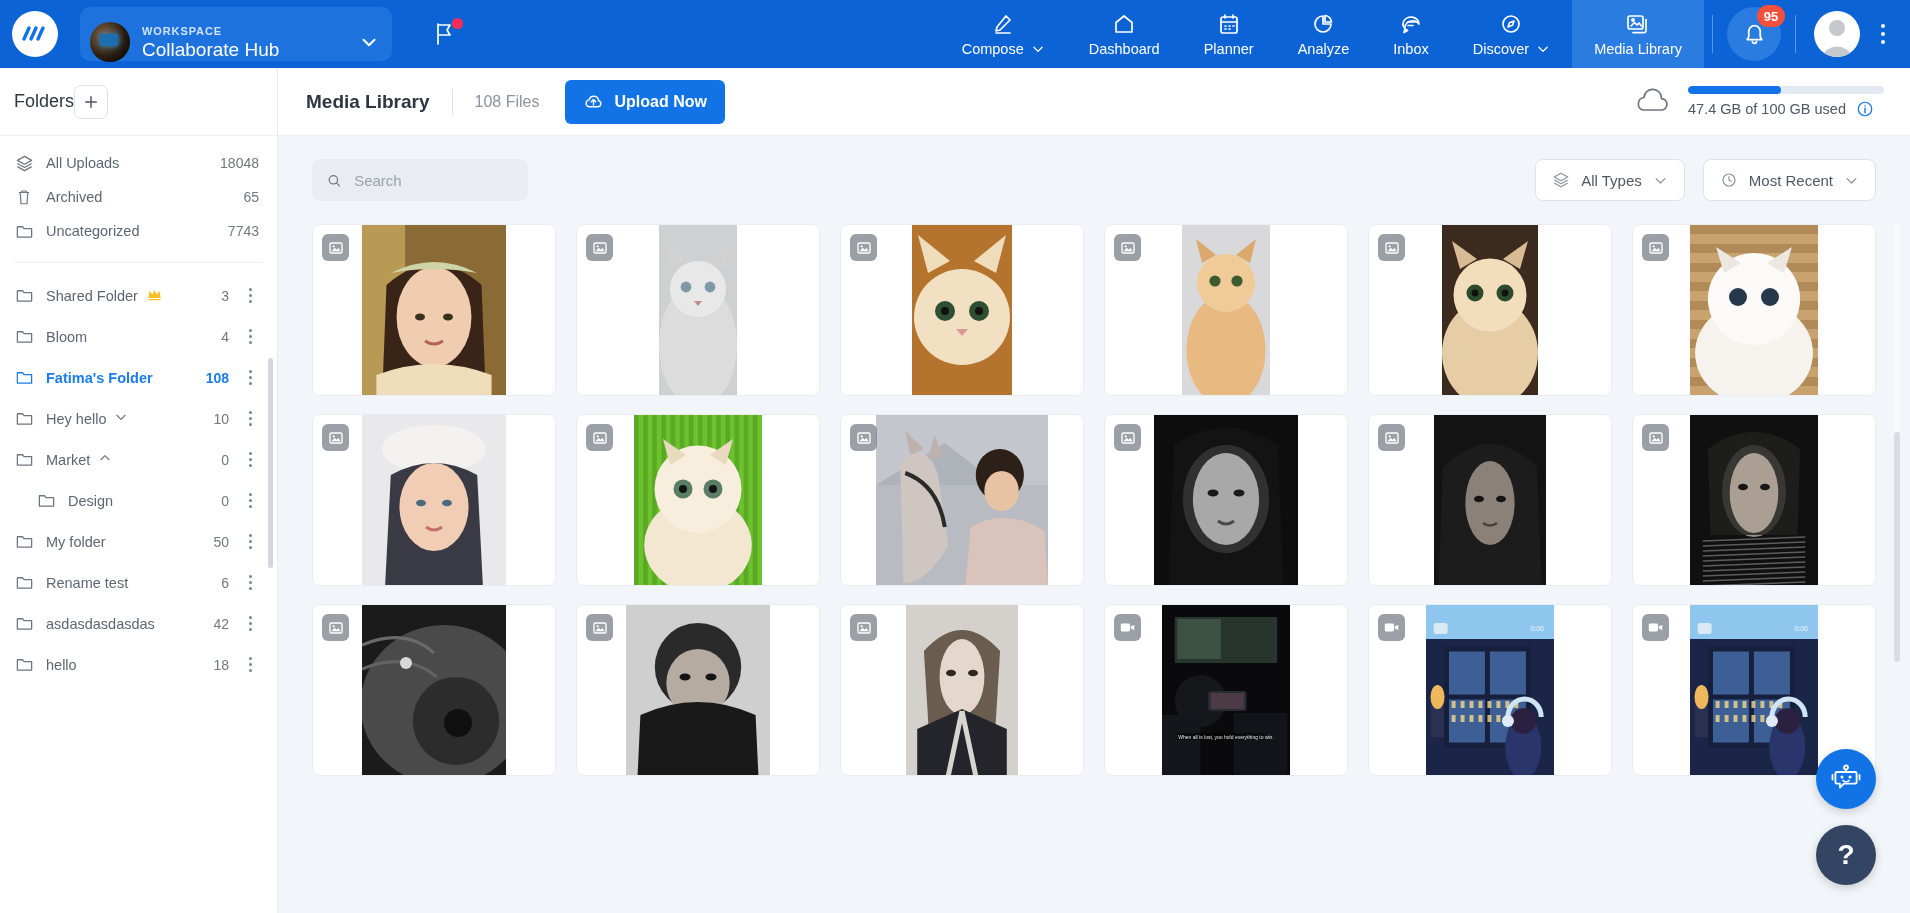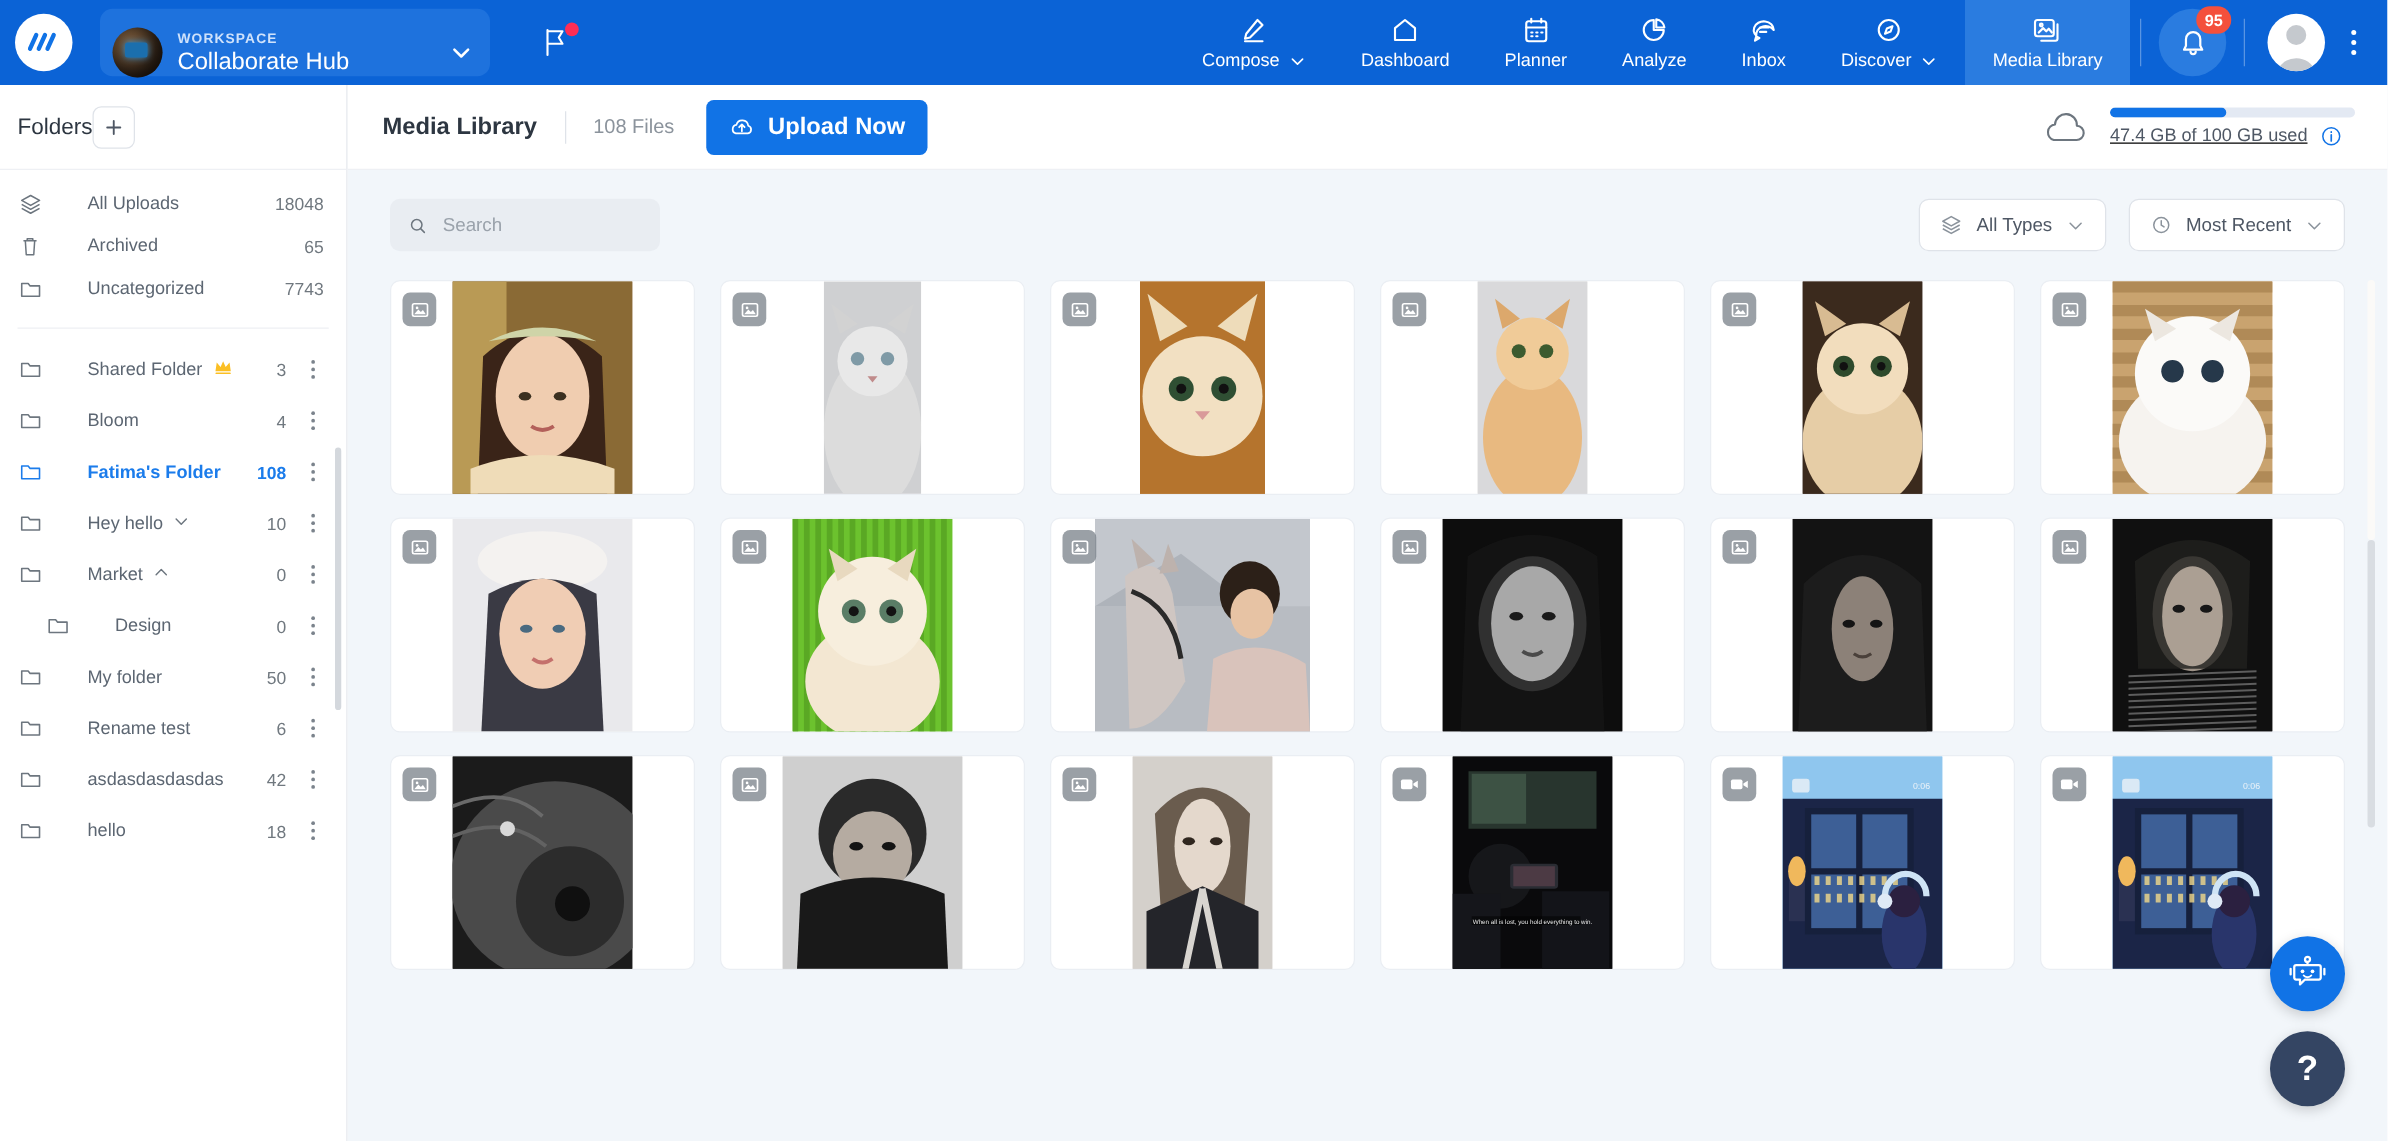--- a/index.html
+++ b/index.html
@@ -93,21 +93,21 @@
     width: 34px; height: 34px; border: 1px solid #dfe3e9; border-radius: 7px; background: #fff;
     display: flex; align-items: center; justify-content: center; cursor: pointer;
   }
 
   .sb-section { padding: 10px 0 6px; }
   .sb-row {
     height: 34px; display: flex; align-items: center; padding: 0 18px 0 14px;
     font-size: 14.5px; color: #5c6672; cursor: pointer; gap: 12px;
   }
   .sb-row .ico { width: 20px; display: flex; align-items: center; justify-content: center; flex: none; }
-  .sb-row .nm { flex: 1 1 auto; white-space: nowrap; display: flex; align-items: center; gap: 8px; margin-left: 24px; }
+  .sb-row .nm { flex: 1 1 auto; white-space: nowrap; display: flex; align-items: center; gap: 8px; }
   .sb-row .ct { font-size: 14px; color: #70787f; flex: none; }
   .sb-row.selected .nm, .sb-row.selected .ct { color: #1b7ceb; font-weight: 700; }
   .sb-sep { height: 1px; background: #eef0f4; margin: 8px 14px; }
   .kebab-row { width: 18px; display: flex; flex-direction: column; align-items: center; gap: 3px; cursor: pointer; flex: none; }
   .kebab-row i { width: 3px; height: 3px; border-radius: 50%; background: #7b838c; display: block; }
   .folder-list { padding-top: 4px; }
   .sb-row.folder { height: 41px; }
   .sb-row.child { padding-left: 36px; }
   .sb-scroll {
     position: absolute; right: 4px; top: 290px; width: 5px; height: 210px;
@@ -118,25 +118,25 @@
   .main { flex: 1 1 auto; display: flex; flex-direction: column; min-width: 0; background: #f2f6fa; }
   .main-head {
     height: 68px; background: #fff; display: flex; align-items: center;
     padding: 0 26px 0 28px; flex: none; border-bottom: 1px solid #eef0f4;
   }
   .ml-title { font-size: 19px; color: #2d3641; font-weight: 700; }
   .ml-div { width: 1px; height: 26px; background: #dfe3e9; margin: 0 22px; }
   .ml-count { font-size: 16px; color: #8b939c; }
   .upload-btn {
     margin-left: 26px; height: 44px; background: #1173e6; color: #fff; border: none;
-    border-radius: 6px; padding: 0 18px; font-size: 19px; font-weight: 700;
+    border-radius: 6px; padding: 0 18px; font-size: 16px; font-weight: 700;
     display: flex; align-items: center; gap: 10px; cursor: pointer;
     font-family: "Liberation Sans", sans-serif;
   }
-  .storage { margin-left: auto; display: flex; align-items: flex-end; gap: 14px; text-decoration: underline; }
+  .storage { margin-left: auto; display: flex; align-items: flex-start; gap: 14px; }
   .storage-txt { display: flex; flex-direction: column; gap: 6px; }
   .bar-track { width: 196px; height: 8px; border-radius: 5px; background: #e3e9f3; overflow: hidden; }
   .bar-fill { height: 100%; border-radius: 5px; background: #1173e6; }
   .storage-line { display: flex; align-items: center; gap: 10px; font-size: 14.5px; color: #4e5764; }
 
   .filters { height: 88px; display: flex; align-items: center; padding: 0 34px 0 34px; flex: none; }
   .search-box {
     width: 216px; height: 42px; background: #e9edf2; border-radius: 8px;
     display: flex; align-items: center; padding: 0 14px; gap: 12px;
   }

